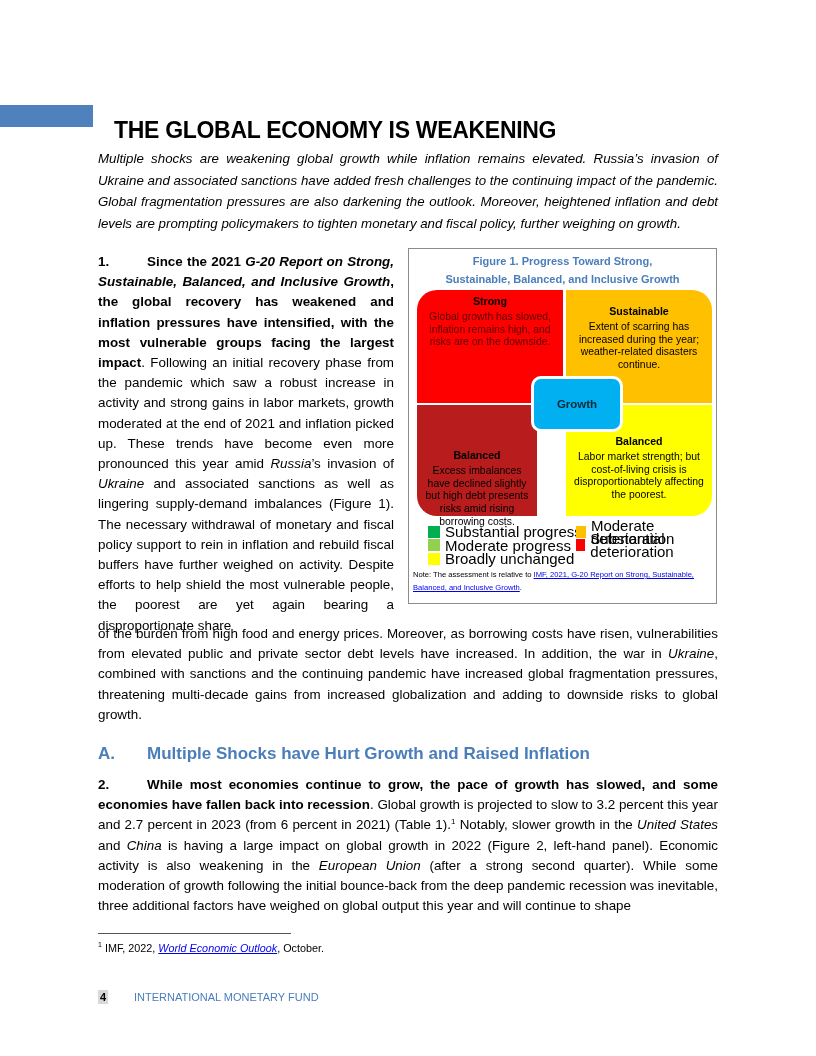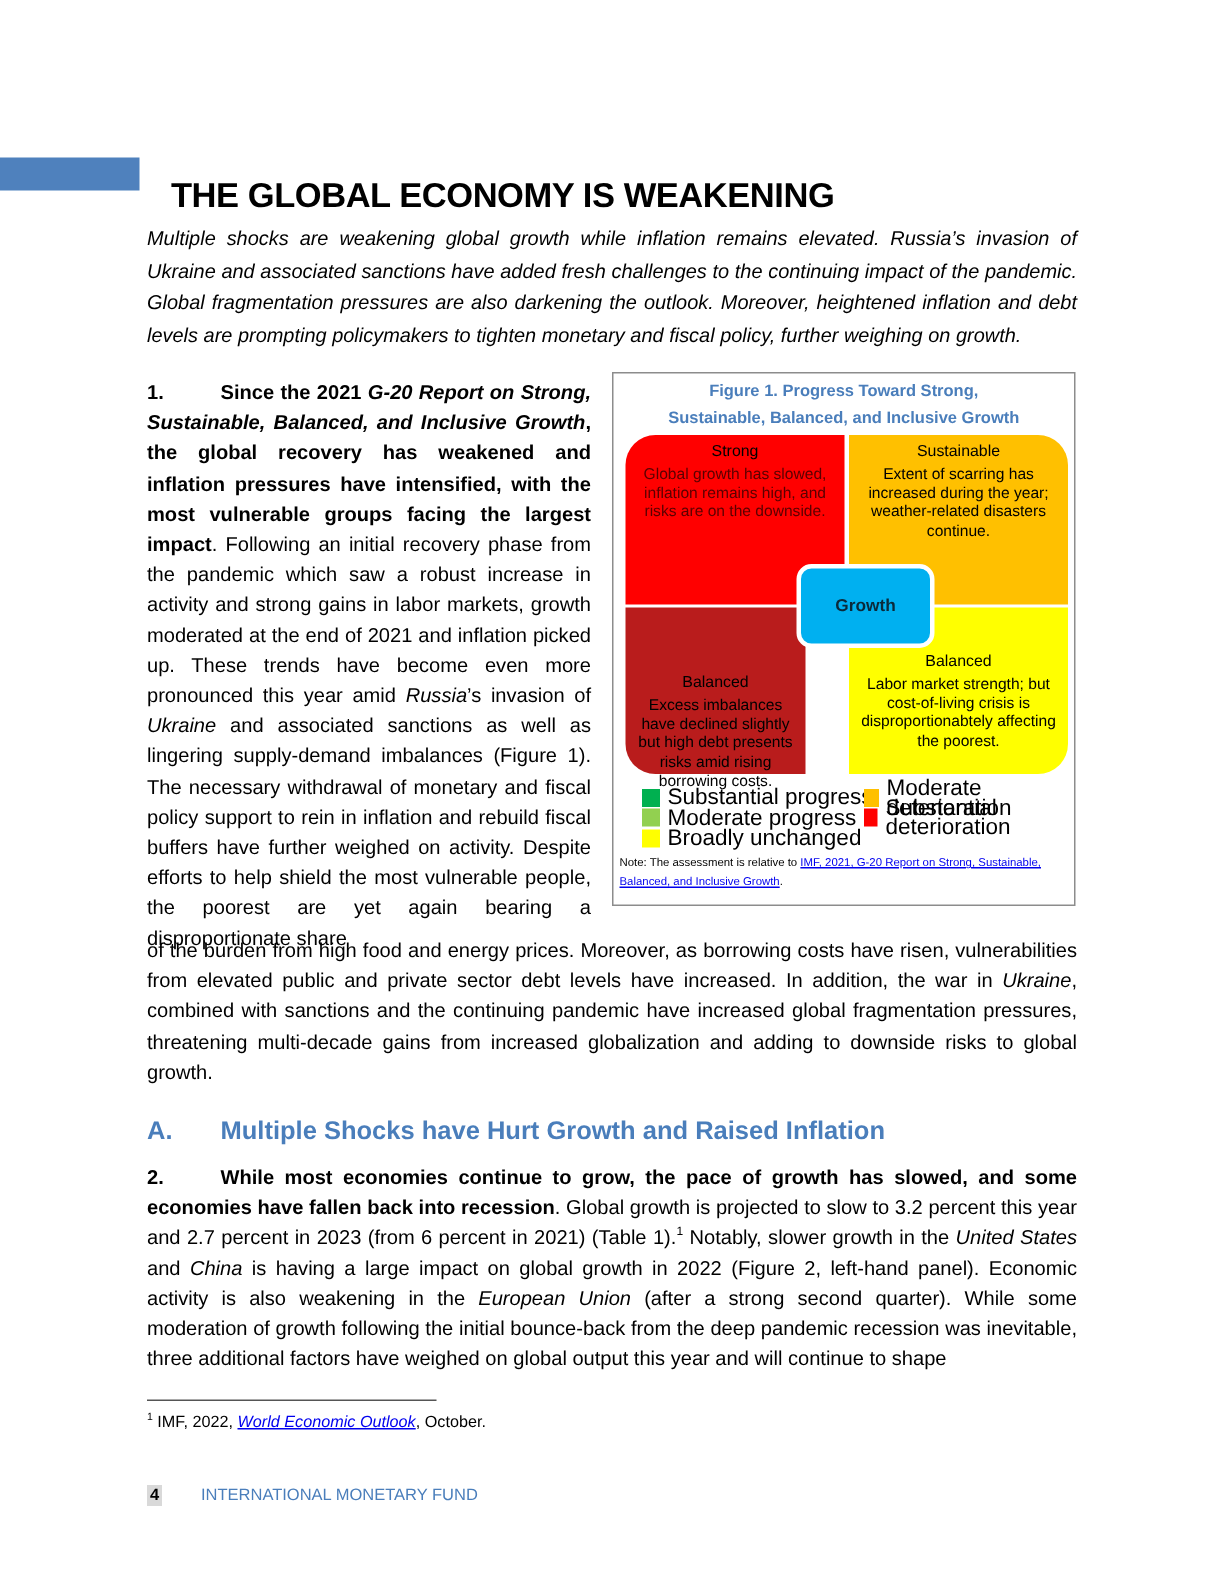--- a/index.html
+++ b/index.html
@@ -21,23 +21,23 @@
   .section-head { left: 98px; top: 744px; font-size: 17px; font-weight: bold; color: #4a7ebb; white-space: nowrap; }
   .section-head .letter { display: inline-block; width: 49px; }
   .p2 { left: 98px; top: 775px; width: 620px; }
   sup { font-size: 8px; line-height: 0; }
 
   
   .figure { left: 408px; top: 248px; width: 309px; height: 356px; border: 1px solid #8c8c8c; box-sizing: border-box; background: #fff; }
   .fig-title { position: absolute; left: 0; top: 3px; width: 100%; text-align: center; color: #4a7ebb;
                font-weight: bold; font-size: 11px; line-height: 18px; }
   .quad { position: absolute; box-sizing: border-box; text-align: center; font-size: 10.4px; line-height: 12.8px; }
-  .quad .qh { font-weight: normal; font-size: 10.6px; margin-bottom: 3px; }
+  .quad .qh { font-weight: bold; font-size: 10.6px; margin-bottom: 3px; }
   .q-strong { left: 8px; top: 41px; width: 146px; height: 113px; background: #ff0000; border-top-left-radius: 20px; padding-top: 5px; color: #3a0000; }
-  .q-sust { left: 157px; top: 41px; width: 146px; height: 113px; background: #ffc000; border-top-right-radius: 20px; padding-top: 5px; }
+  .q-sust { left: 157px; top: 41px; width: 146px; height: 113px; background: #ffc000; border-top-right-radius: 20px; padding-top: 15px; }
   .q-bal { left: 8px; top: 156px; width: 120px; height: 111px; background: #b91c1c; border-bottom-left-radius: 20px; padding-top: 44px; }
   .q-incl { left: 157px; top: 156px; width: 146px; height: 111px; background: #ffff00; border-bottom-right-radius: 20px; padding-top: 30px; }
   .q-strong .qtext { color: #5a0000; }
   .growth { position: absolute; left: 110px; top: 127px; width: 92px; height: 56px; background: #00b0f0;
             border: 3px solid #ffffff; border-radius: 10px; box-sizing: border-box;
             display: flex; align-items: center; justify-content: center; font-weight: bold; font-size: 11.5px; color: #0b2a3a; margin-left: 12px; }
   .legend { position: absolute; top: 276px; font-size: 15px; line-height: 13px; }
   .legend-left { left: 19px; }
   .legend-right { left: 140px; margin-left: 27px; }
   .lg-item { display: flex; align-items: center; height: 13.5px; }

